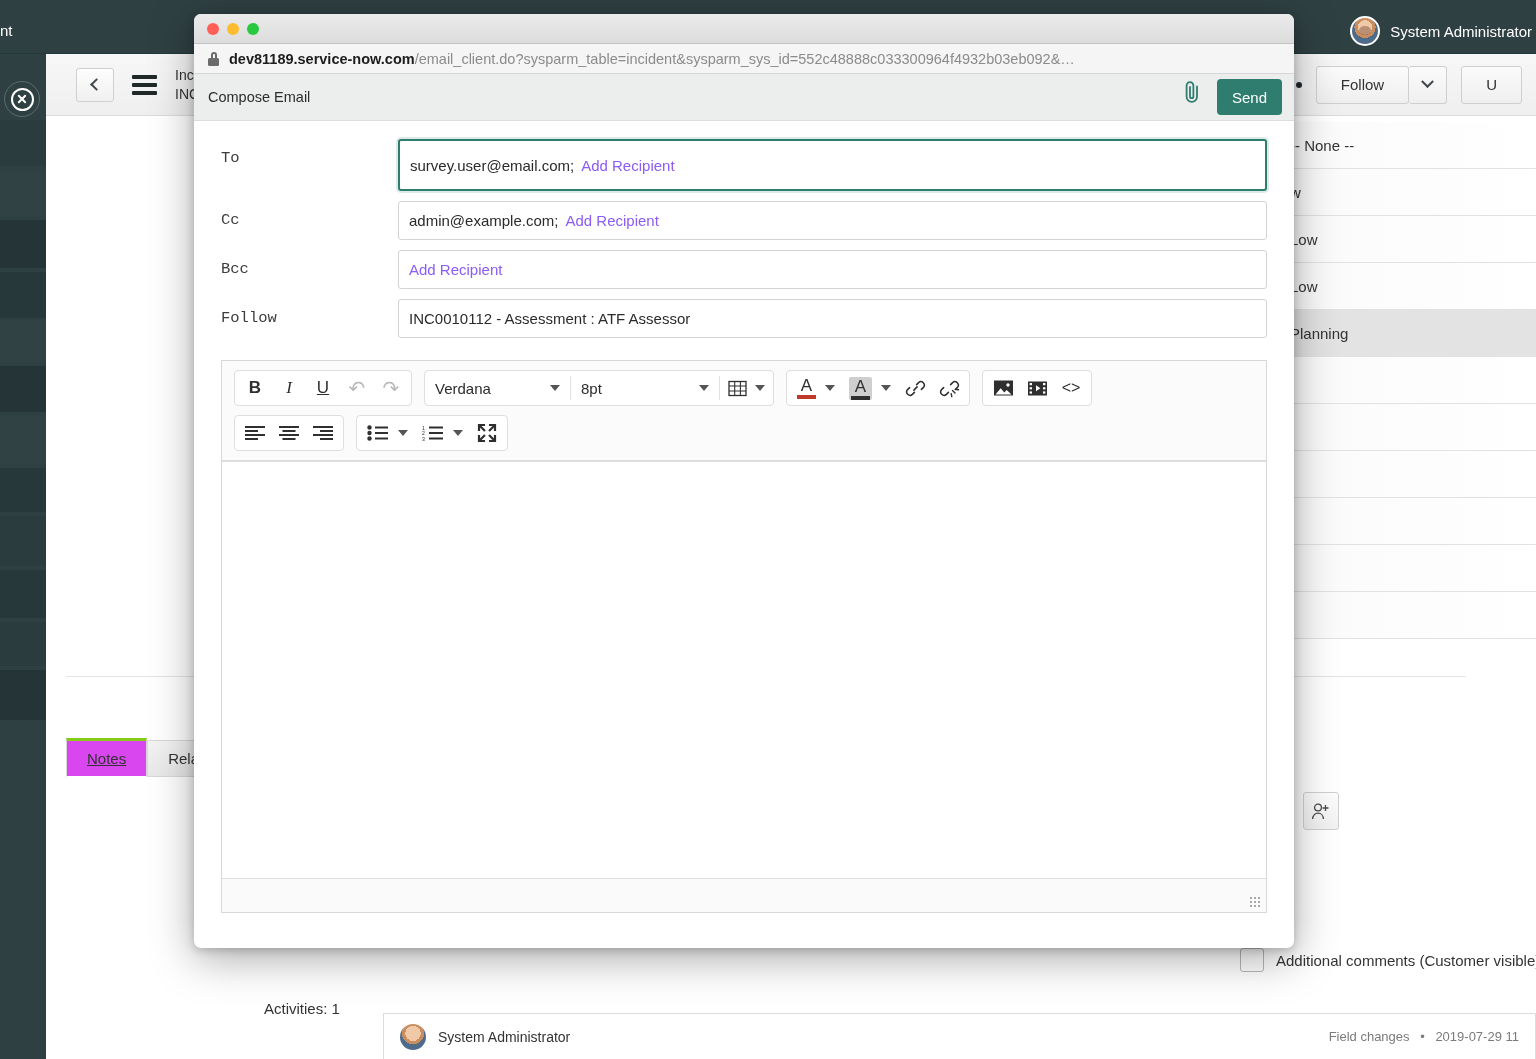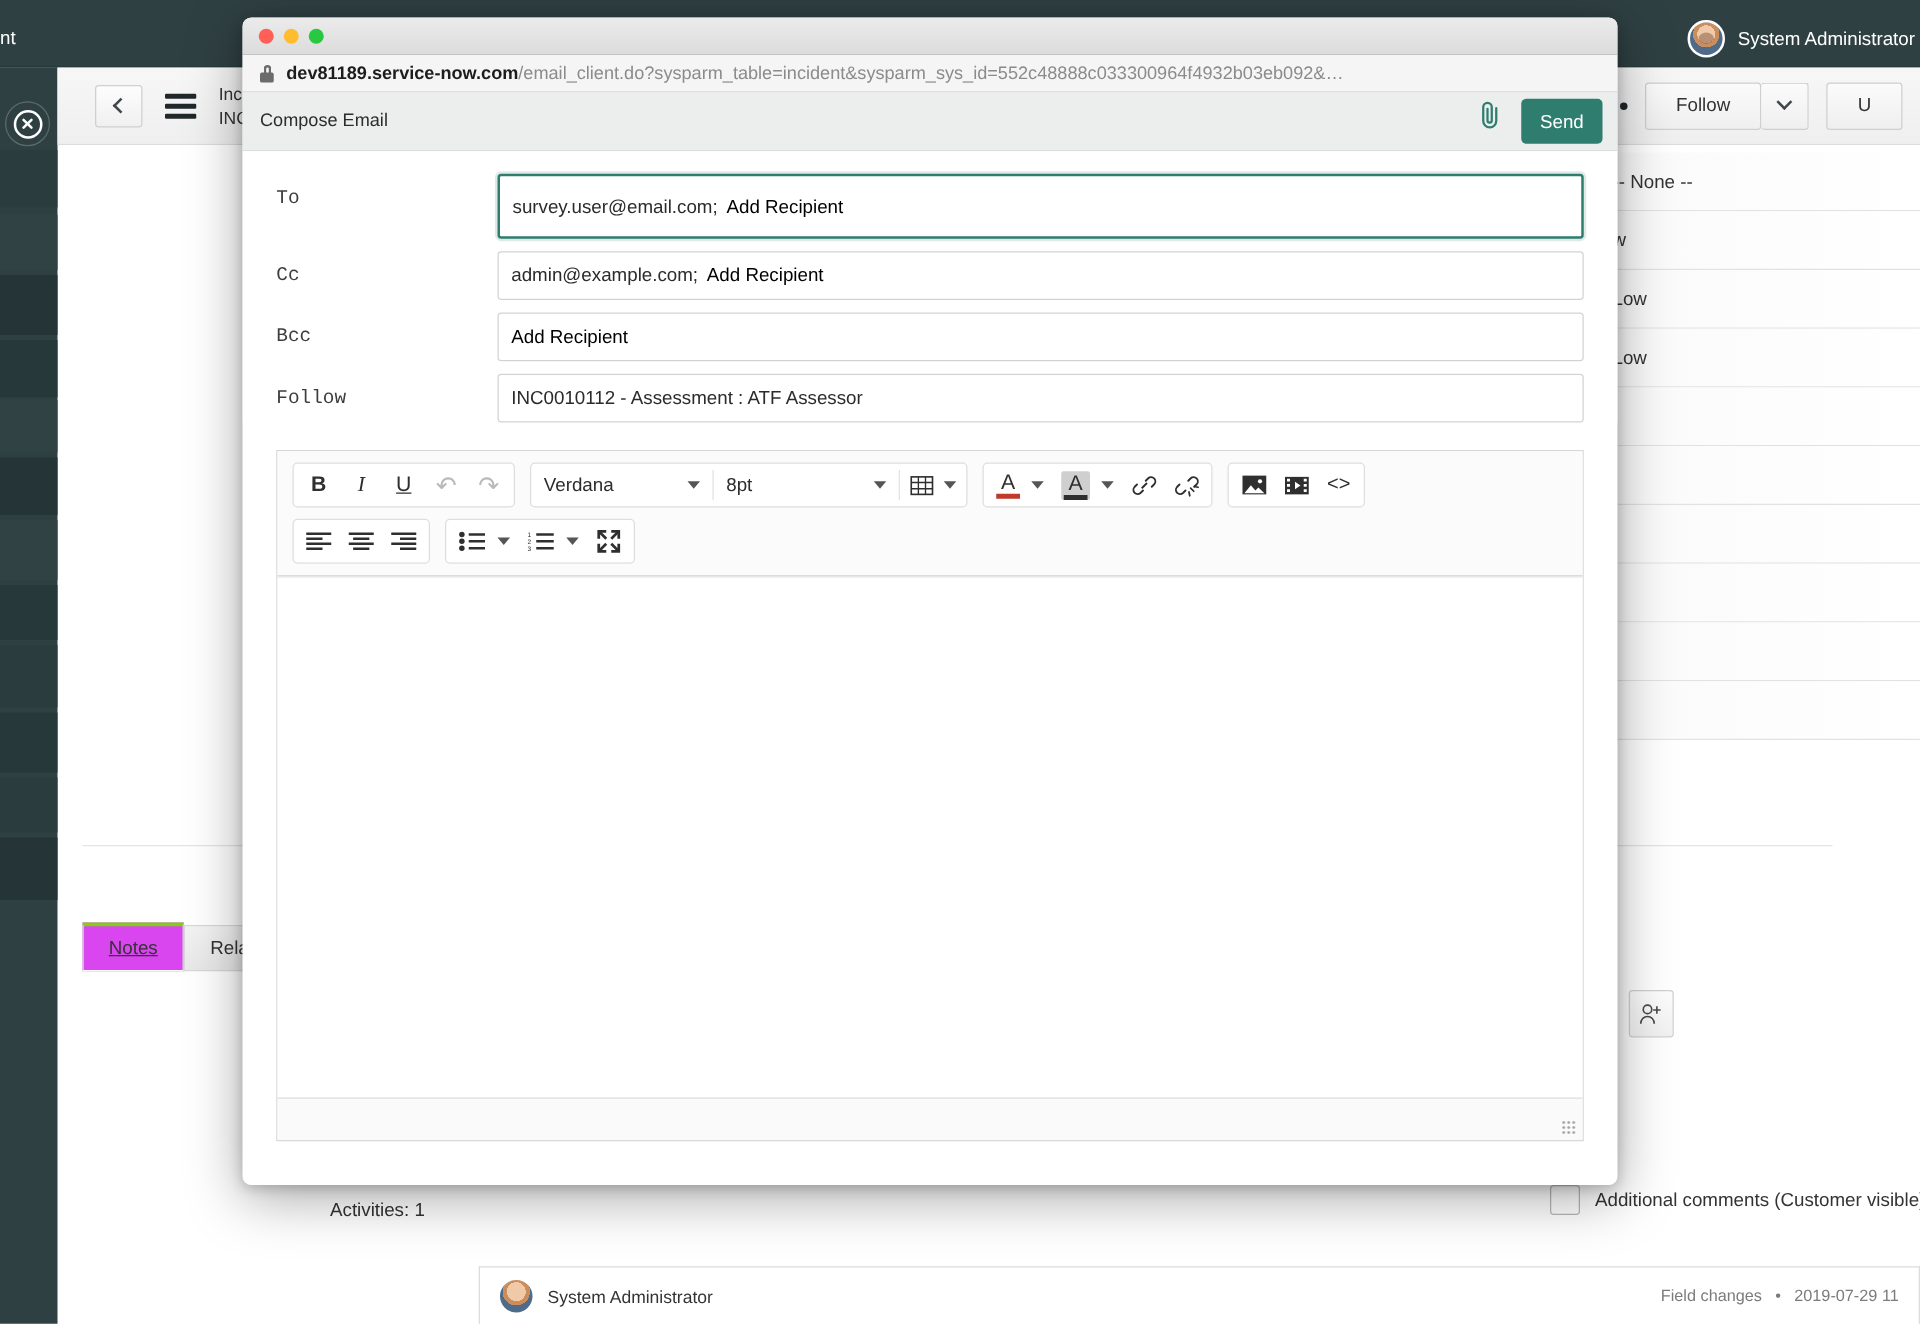--- a/index.html
+++ b/index.html
@@ -147,21 +147,21 @@
   }
   .sn-addcomment-row {
     position: absolute; left: 1240px; top: 948px; display: flex; align-items: center; gap: 12px;
   }
   .sn-checkbox {
     width: 24px; height: 24px; border: 1px solid #b8b8b8; border-radius: 3px; background: #fff;
   }
   .sn-addcomment-label { font-size: 15px; color: #333; white-space: nowrap; }
 
   .sn-activities {
-    position: absolute; left: 264px; top: 960px; font-size: 15px; color: #333;
+    position: absolute; left: 264px; top: 1000px; font-size: 15px; color: #333;
   }
   .sn-activity-card {
     position: absolute; left: 383px; top: 1013px; width: 1153px; height: 46px;
     border: 1px solid #dcdcdc; border-bottom: none; background: #fff;
     display: flex; align-items: center; padding: 0 16px;
   }
   .sn-activity-avatar {
     width: 26px; height: 26px; border-radius: 50%;
     background: radial-gradient(circle at 50% 36%, #f0c9a8 0 36%, #c98d5e 36% 52%, #4f6b8a 52% 100%);
   }
@@ -230,21 +230,21 @@
   }
   .finput {
     flex: 1; height: 39px; border: 1px solid #d3d3d3; border-radius: 3px;
     background: #fff; display: flex; align-items: center; padding: 0 10px;
     font-size: 15px; color: #2b2b2b; gap: 7px; overflow: hidden;
   }
   .finput.focused {
     border: 2px solid #2e7d6f; box-shadow: 0 0 0 2px rgba(46,125,111,.16);
     height: 52px;
   }
-  .placeholder { color: #000000; }
+  .placeholder { color: #8b5cf6; }
   .attach-row { margin-bottom: 6px; }
   .attach-row .frow-label { padding-top: 2px; }
 
   .editor-wrap {
     margin: 22px 27px 0 27px; border: 1px solid #d8d8d8; background: #fff;
     height: 553px; display: flex; flex-direction: column;
   }
   .toolbar {
     background: #fbfbfb; border-bottom: 1px solid #dcdcdc;
     padding: 9px 0 9px 0;
@@ -350,20 +350,21 @@
       </div>
       <div class="sn-btn">U</div>
     </div>
   </div>
 
   <div class="sn-right-fields">
     <div class="sn-field-row">-- None --</div>
     <div class="sn-field-row">w</div>
     <div class="sn-field-row">Low</div>
     <div class="sn-field-row">Low</div>
+    <div class="sn-field-row active">Planning</div>
     <div class="sn-field-row"></div>
     <div class="sn-field-row"></div>
     <div class="sn-field-row"></div>
     <div class="sn-field-row"></div>
     <div class="sn-field-row"></div>
     <div class="sn-field-row"></div>
   </div>
 
   <div class="sn-divider-h" style="top:676px"></div>
 

